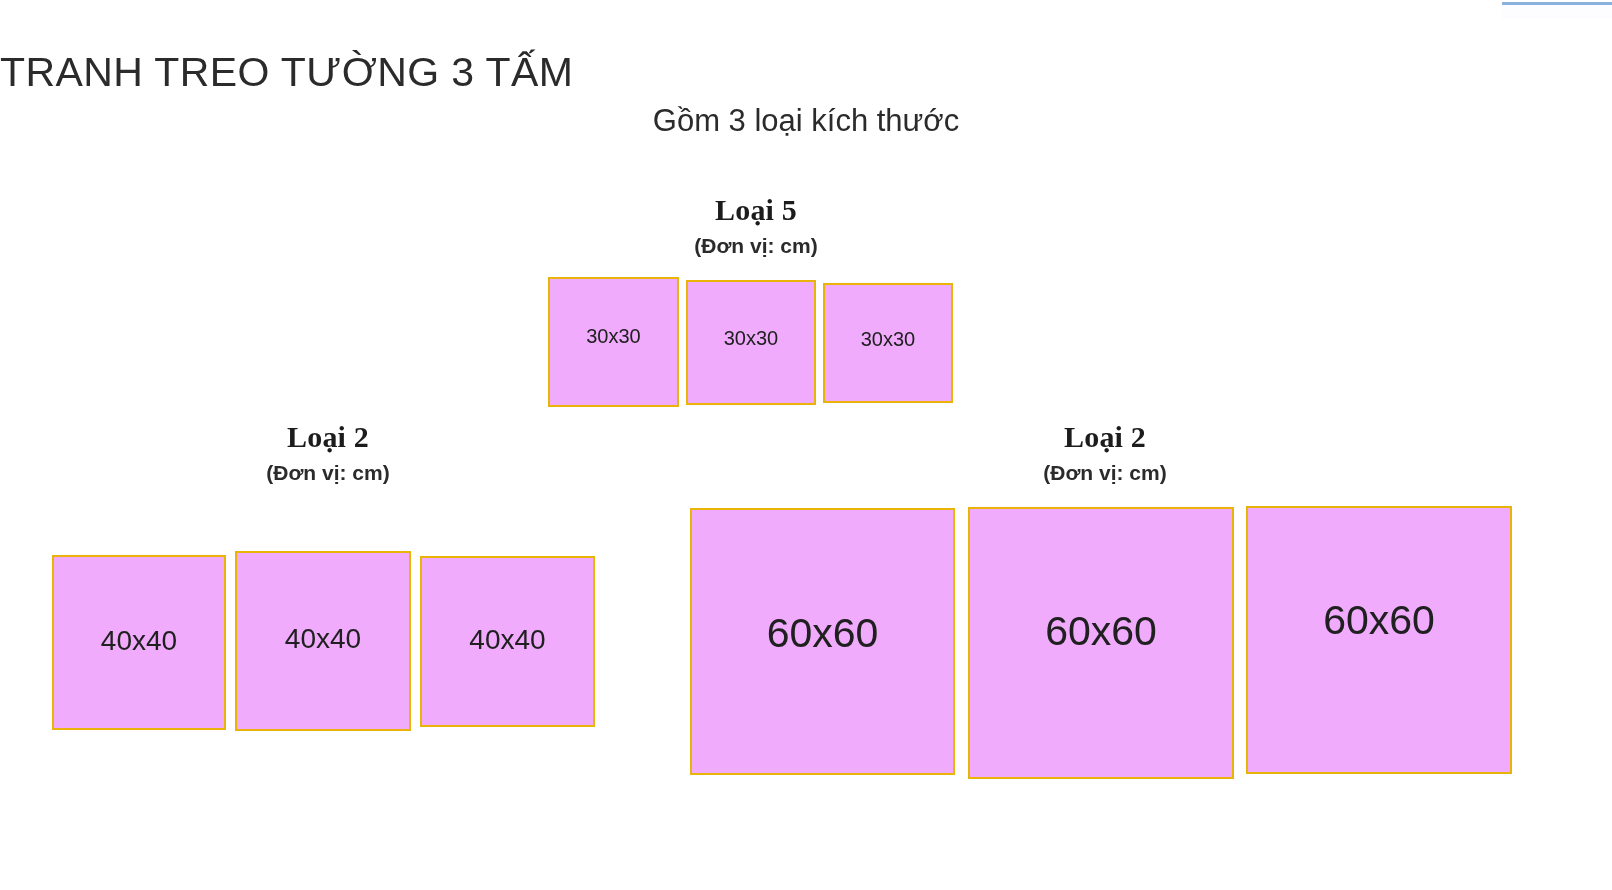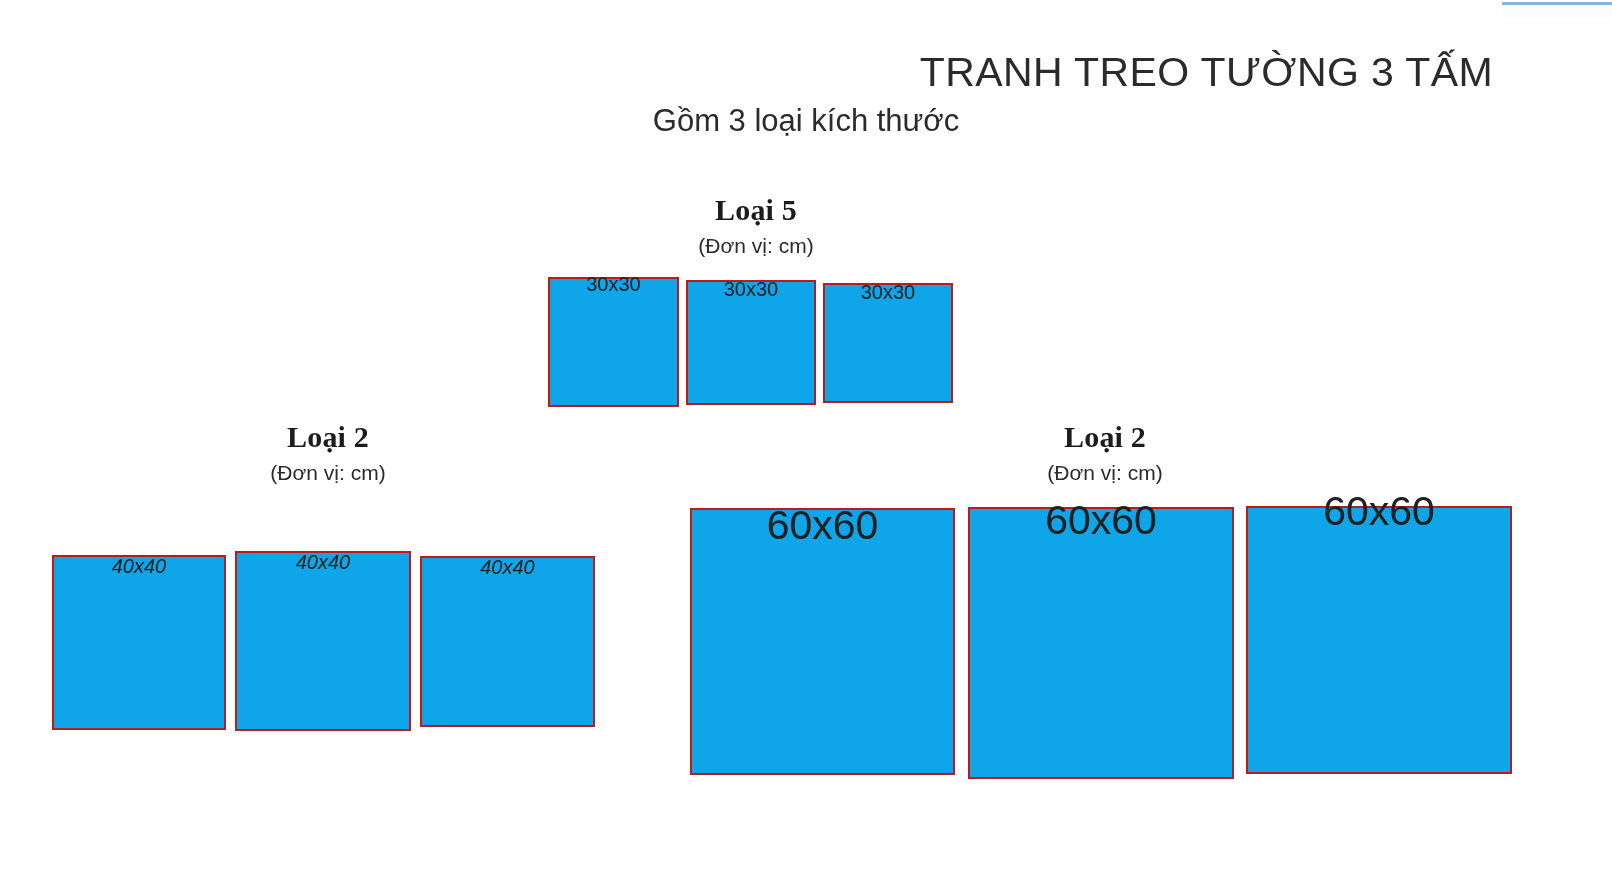--- a/index.html
+++ b/index.html
@@ -40,21 +40,21 @@
     height: 14px;
     background: #fdfdff;
   }
 
   
   .main-title {
     position: absolute;
     top: 50px;
     left: 0;
     width: 1493px;
-    text-align: right;
+    text-align: left;
     font-family: "Liberation Sans", sans-serif;
     font-size: 41px;
     font-weight: 400;
     letter-spacing: 0.4px;
     color: #2b2b2b;
     line-height: 1.1;
   }
   .sub-title {
     position: absolute;
     top: 102px;
@@ -79,49 +79,49 @@
     font-family: "Liberation Serif", serif;
     font-weight: 700;
     font-size: 30px;
     color: #1c1c1c;
     line-height: 1.15;
     letter-spacing: 0.2px;
   }
   .group-heading .g-unit {
     display: block;
     font-family: "Liberation Sans", sans-serif;
-    font-weight: 400;
+    font-weight: 700;
     font-size: 21px;
     color: #2b2b2b;
     line-height: 1.25;
     margin-top: 5px;
   }
 
   #heading-loai1 { top: 193px; left: 606px; width: 300px; }
   #heading-loai2-left { top: 420px; left: 178px; width: 300px; }
   #heading-loai2-right { top: 420px; left: 955px; width: 300px; }
 
   
   .panel {
     position: absolute;
     box-sizing: border-box;
-    border: 2px solid #b91c1c;
-    background: #0ea5e9;
+    border: 2px solid #eab308;
+    background: #f0abfc;
     display: flex;
-    align-items: flex-start;
+    align-items: center;
     justify-content: center;
   }
   .panel .panel-label {
     font-family: "Liberation Sans", sans-serif;
     color: #202020;
     white-space: nowrap;
   }
 
   .size-30 .panel-label { font-size: 20px; }
-  .size-40 .panel-label { font-size: 20px; font-style: italic; }
+  .size-40 .panel-label { font-size: 28px; }
   .size-60 .panel-label { font-size: 41px; }
 
   
   #panel-30-1 { left: 548px;  top: 277px; width: 131px; height: 130px; }
   #panel-30-2 { left: 686px;  top: 280px; width: 130px; height: 125px; }
   #panel-30-3 { left: 823px;  top: 283px; width: 130px; height: 120px; }
 
   
   #panel-40-1 { left: 52px;   top: 555px; width: 174px; height: 175px; }
   #panel-40-2 { left: 235px;  top: 551px; width: 176px; height: 180px; }

